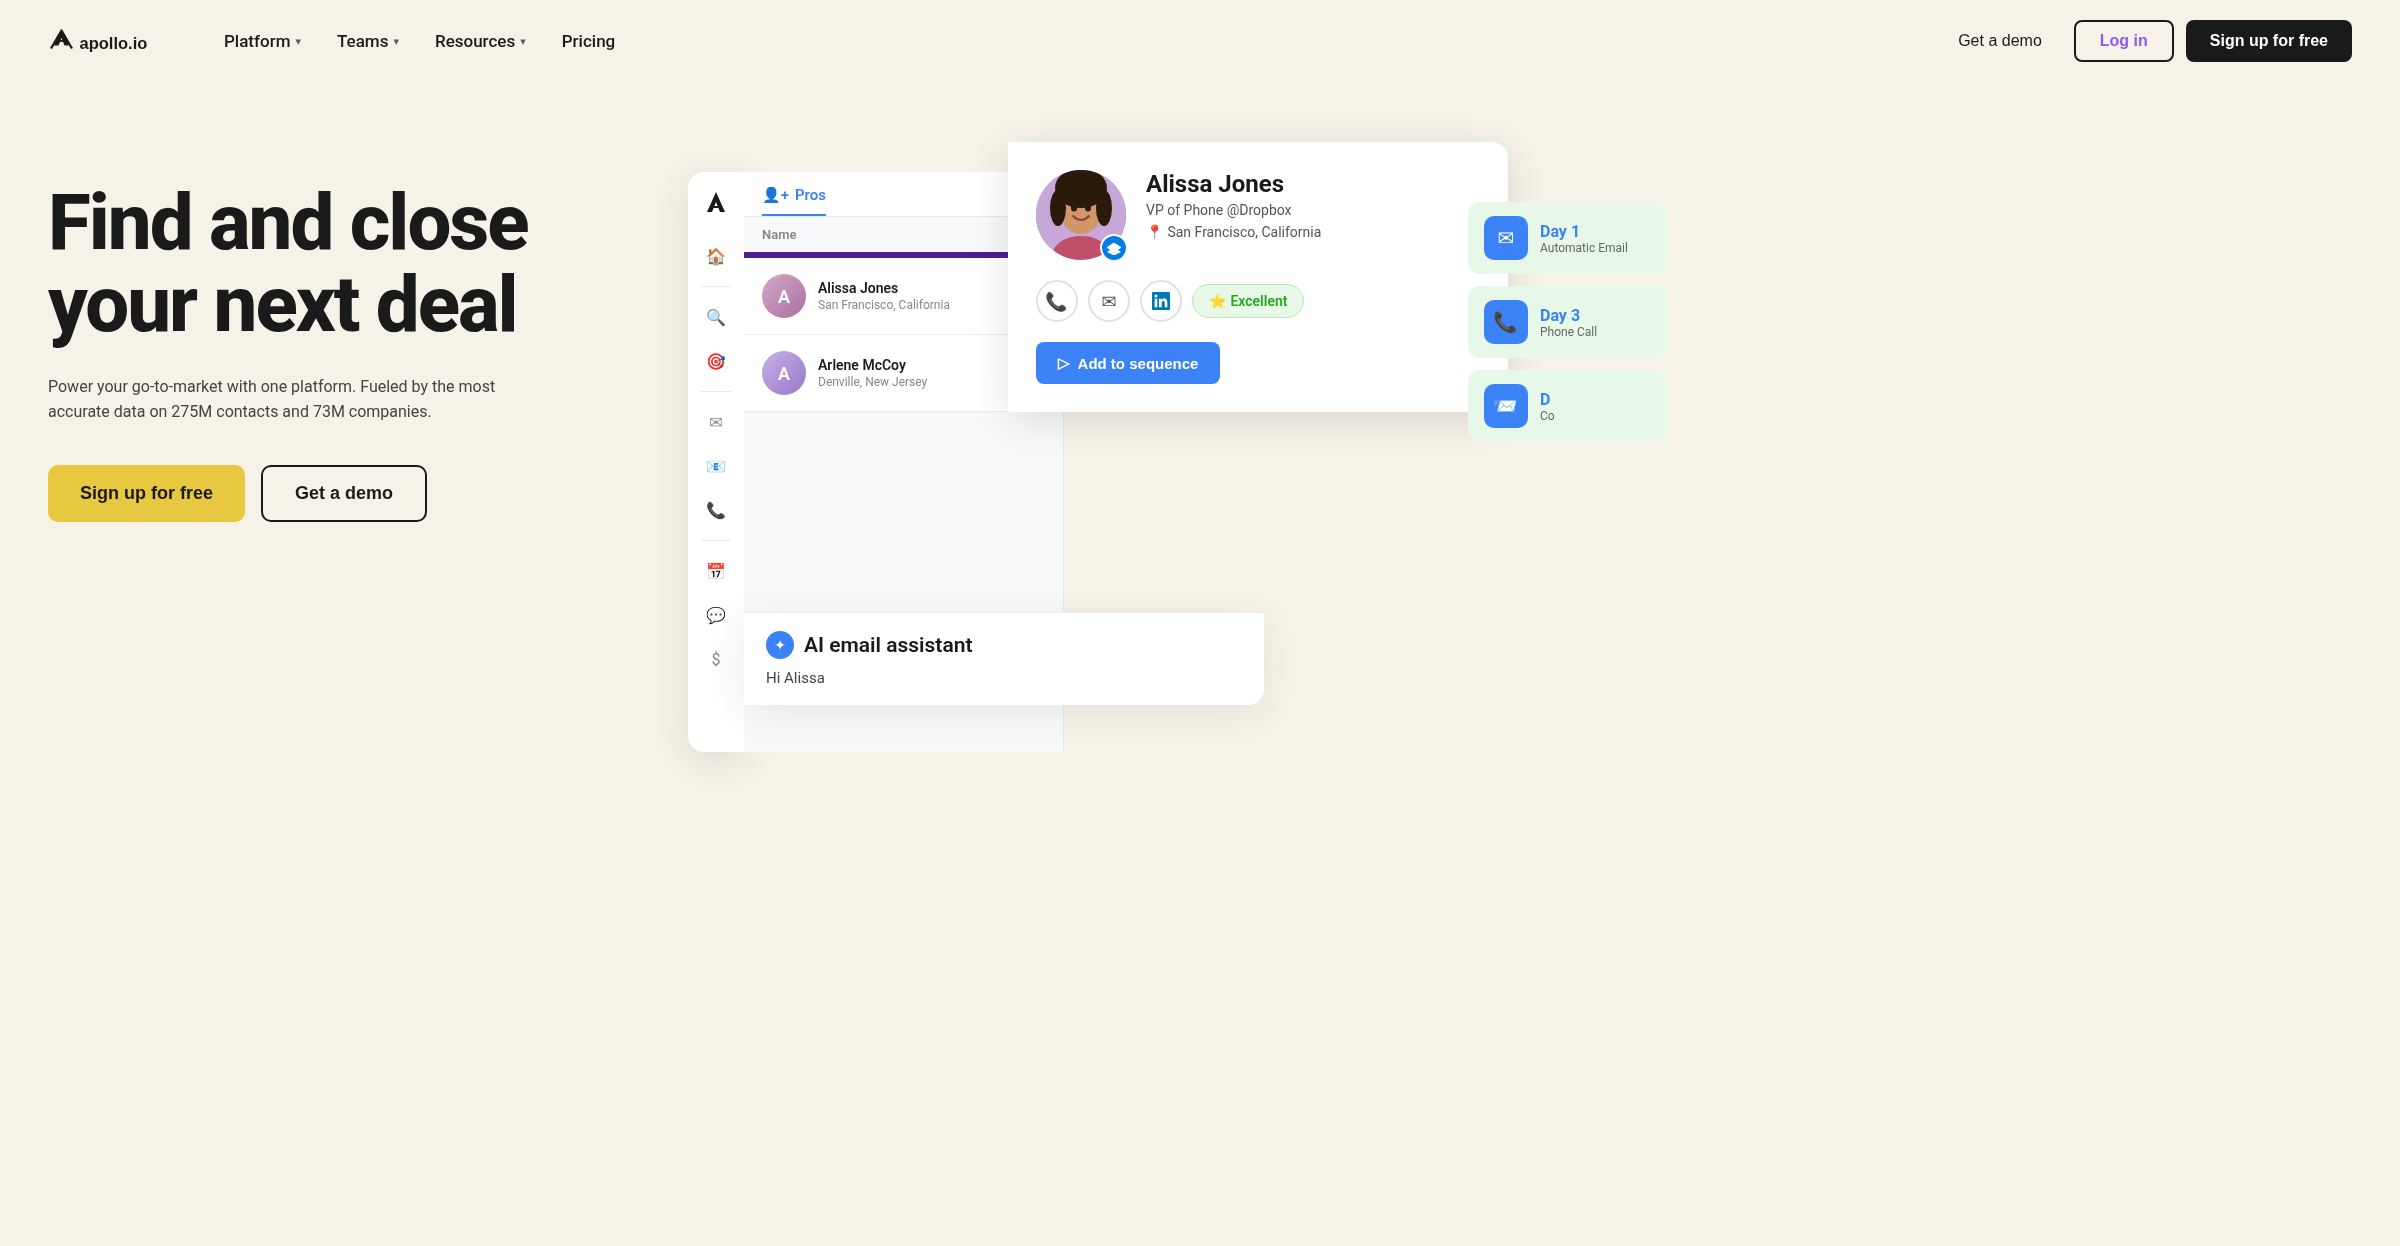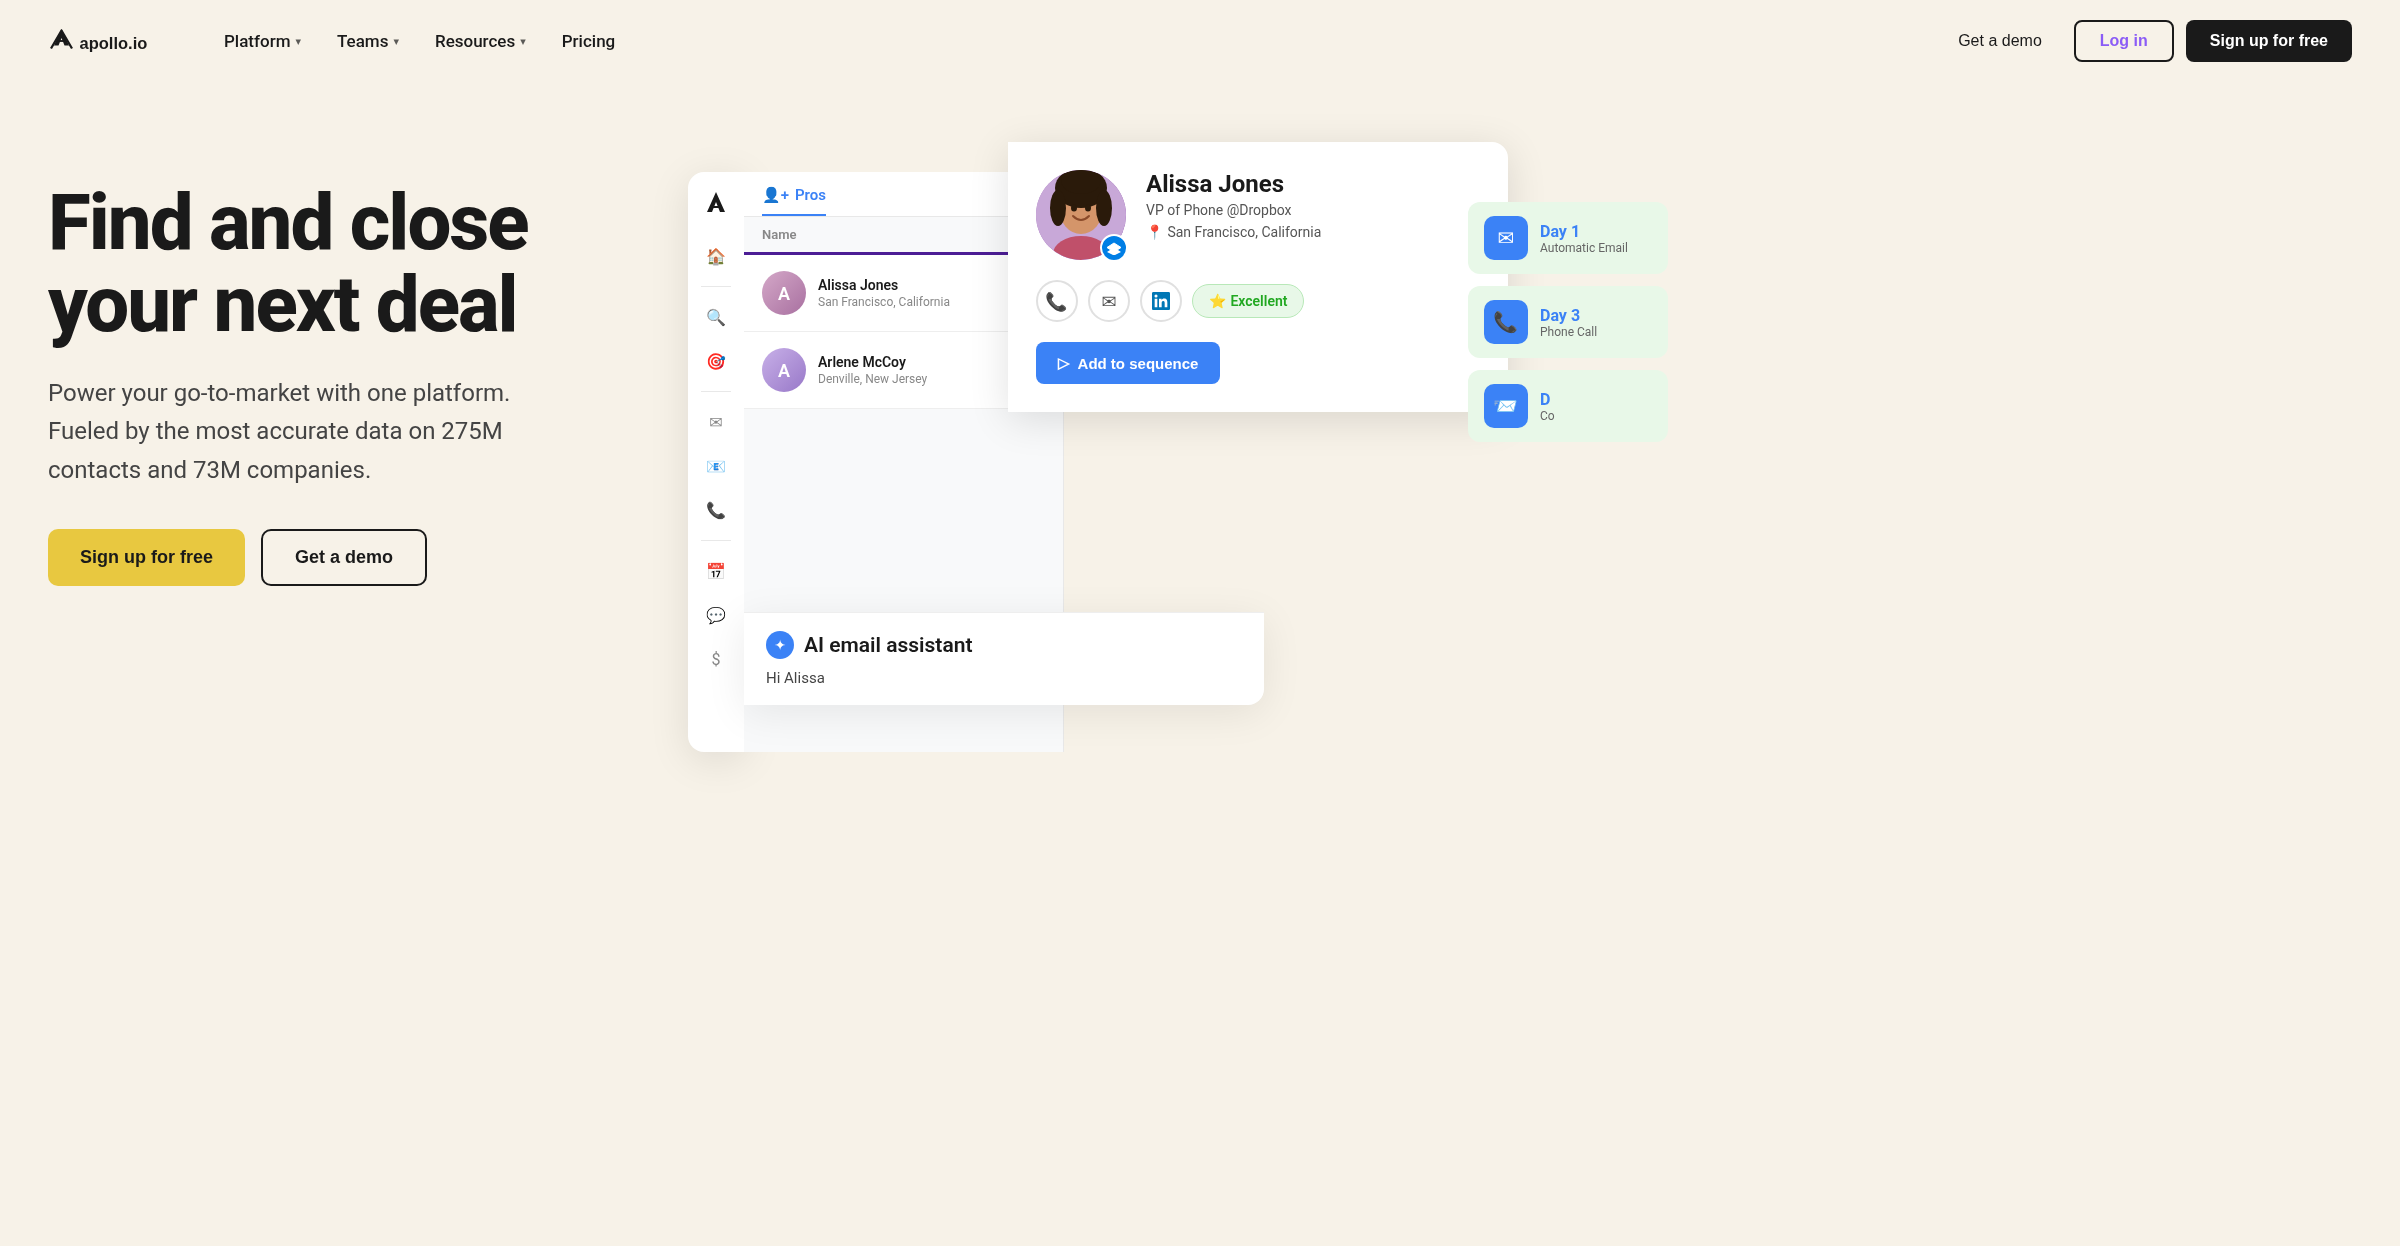--- a/index.html
+++ b/index.html
@@ -102,21 +102,21 @@
     }
     .hero-title {
       font-size: 78px;
       font-weight: 800;
       line-height: 1.05;
       color: #1a1a1a;
       letter-spacing: -2px;
       margin-bottom: 28px;
     }
     .hero-sub {
-      font-size: 24px;
+      font-size: 16px;
       font-weight: 400;
       color: #444;
       line-height: 1.6;
       margin-bottom: 40px;
       max-width: 490px;
     }
     .hero-ctas {
       display: flex;
       gap: 16px;
       align-items: center;
@@ -218,21 +218,21 @@
       display: flex;
       align-items: center;
       gap: 6px;
     }
     .table-header {
       padding: 10px 18px;
       font-size: 13px;
       font-weight: 600;
       color: #888;
       background: #f8f9fa;
-      border-bottom: 3px solid #4c1d95;
+      border-bottom: 6px solid #4c1d95;
     }
 
     .contact-row {
       display: flex;
       align-items: center;
       gap: 12px;
       padding: 16px 18px;
       border-bottom: 1px solid #eee;
       background: #fff;
       cursor: pointer;

